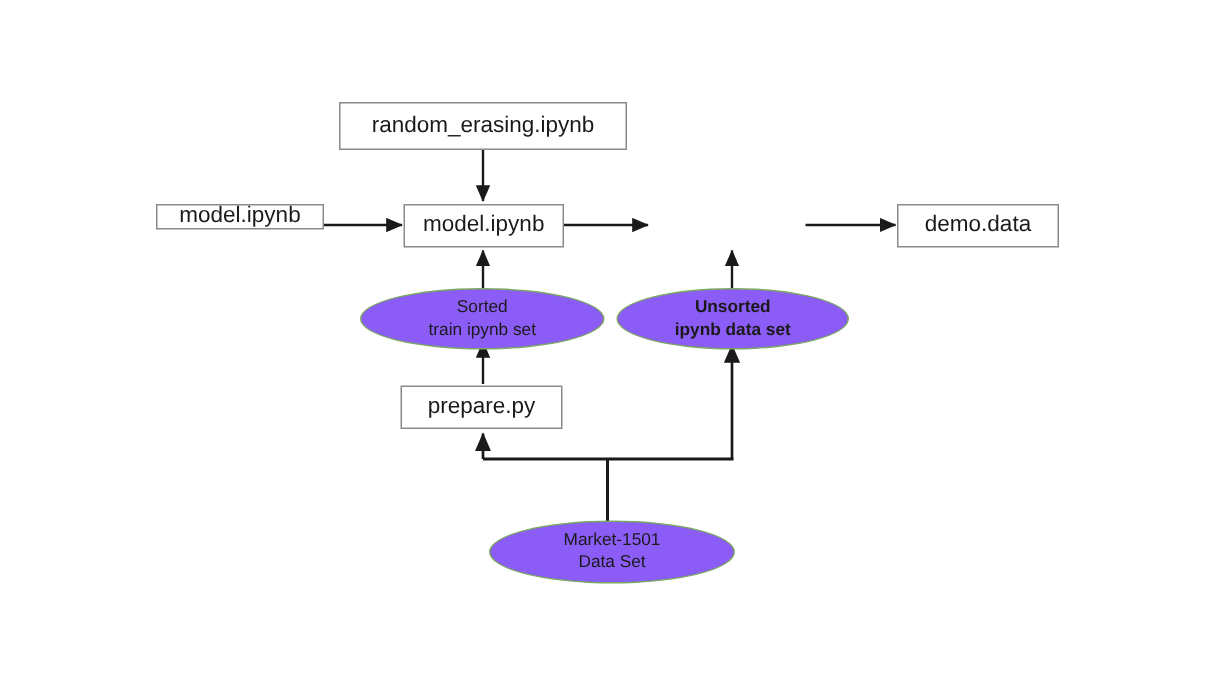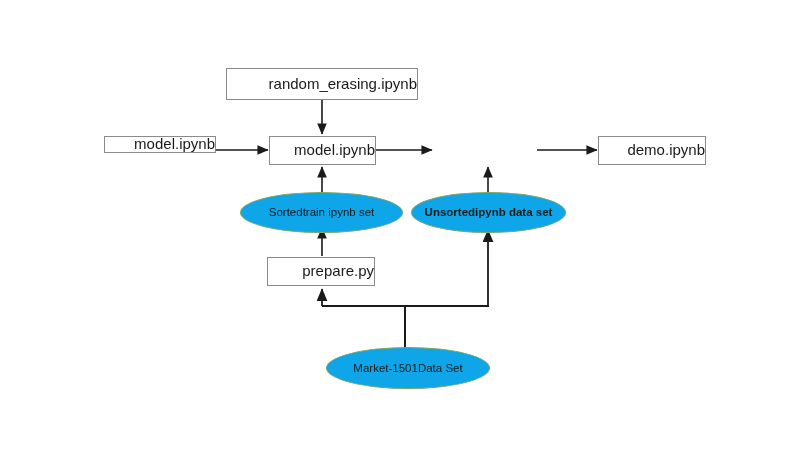--- a/index.html
+++ b/index.html
@@ -24,35 +24,35 @@
     width: 806px;
     height: 453px;
   }
   .node-box {
     position: absolute;
     box-sizing: border-box;
     background: #ffffff;
     border: 1px solid #8a8a8a;
     display: flex;
     align-items: center;
-    justify-content: flex-end;
+    justify-content: center;
     color: #1a1a1a;
     font-size: 15px;
     line-height: 1.1;
     white-space: nowrap;
     z-index: 3;
   }
   .node-ellipse {
     position: absolute;
     box-sizing: border-box;
-    background: #0ea5e9;
+    background: #8b5cf6;
     border: 1px solid #7ba863;
     border-radius: 50%;
     display: flex;
-    flex-direction: row;
+    flex-direction: column;
     align-items: center;
     justify-content: center;
     color: #1a1a1a;
     font-size: 11.5px;
     line-height: 1.3;
     white-space: nowrap;
     z-index: 2;
   }
   .node-ellipse .ln { display: block; }
 </style>
@@ -98,21 +98,21 @@
   <div class="node-box" style="left:104px; top:136px; width:112px; height:17px;">
     <span>model.ipynb</span>
   </div>
 
   <div class="node-box" style="left:269px; top:136px; width:107px; height:29px;">
     <span>model.ipynb</span>
   </div>
 
 
   <div class="node-box" style="left:598px; top:136px; width:108px; height:29px;">
-    <span>demo.ipynb</span>
+    <span>demo.data</span>
   </div>
 
   <div class="node-box" style="left:267px; top:257px; width:108px; height:29px;">
     <span>prepare.py</span>
   </div>
 
   <div class="node-ellipse" style="left:240px; top:192px; width:163px; height:41px;">
     <span class="ln">Sorted</span>
     <span class="ln">train ipynb set</span>
   </div>

